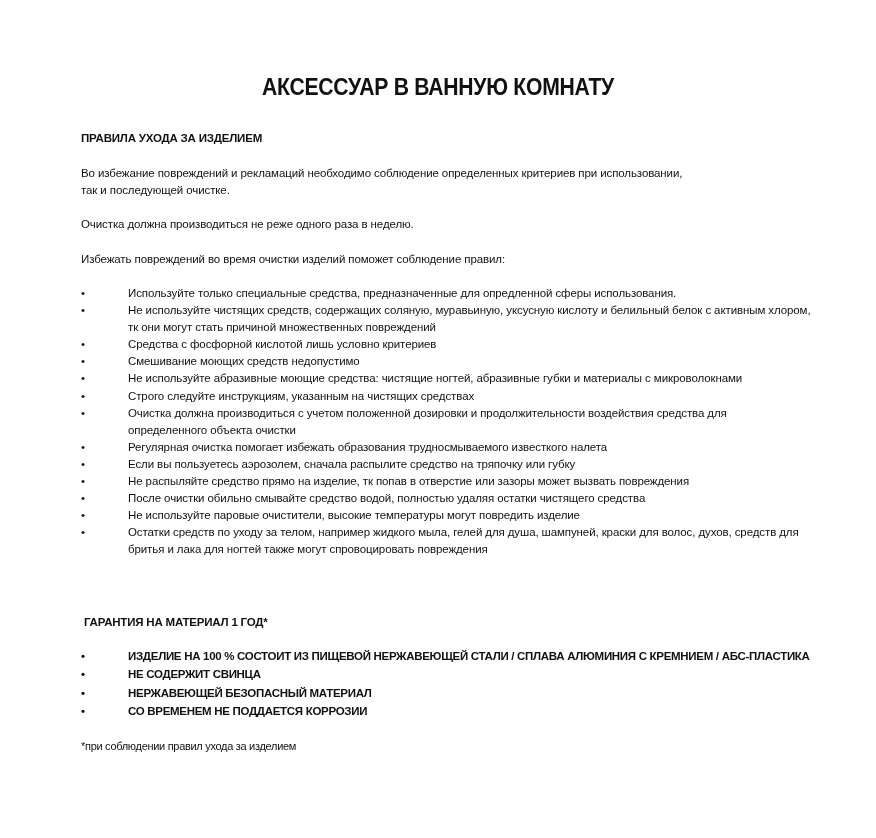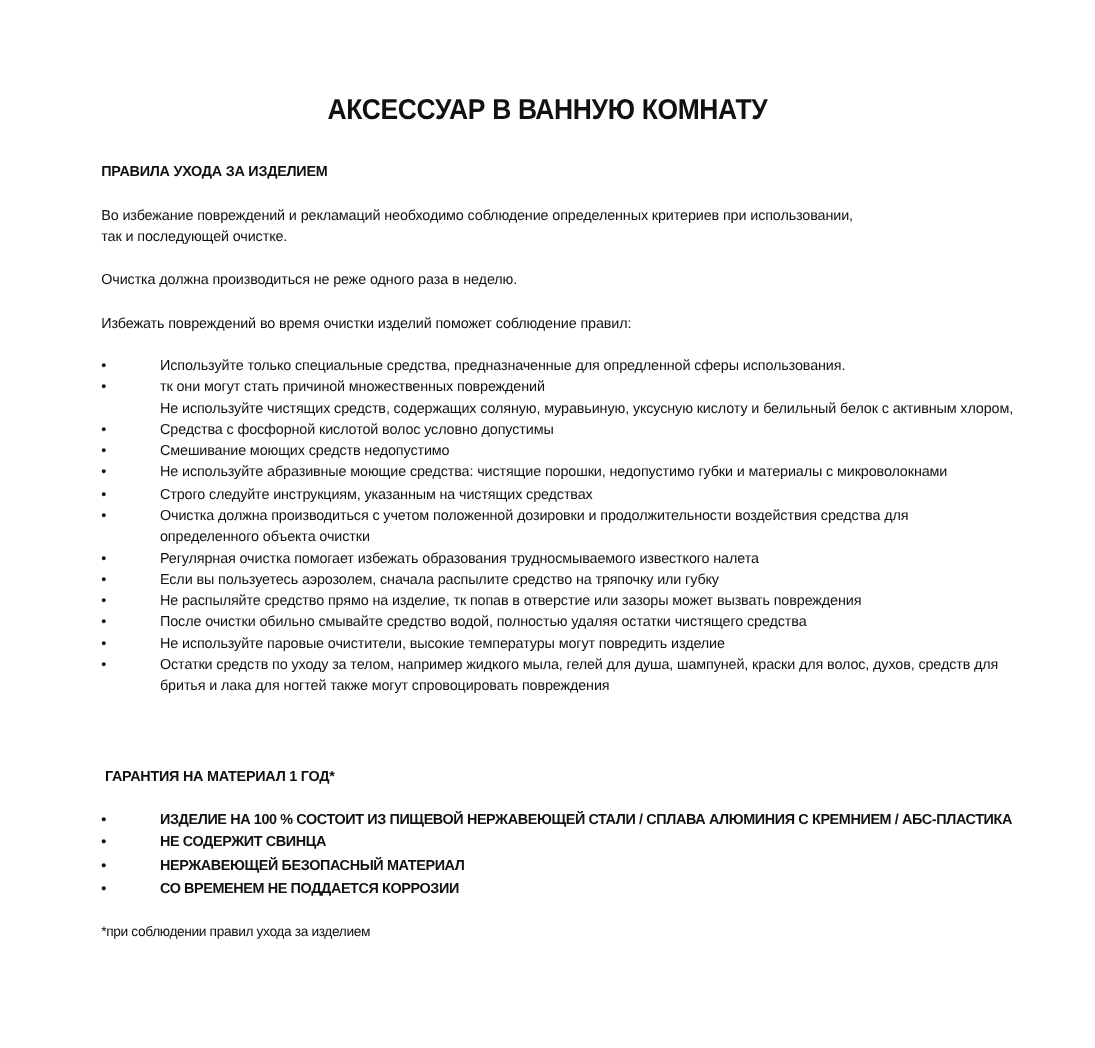--- a/index.html
+++ b/index.html
@@ -44,34 +44,34 @@
 <div class="p" style="top:216px">Очистка должна производиться не реже одного раза в неделю.</div>
 <div class="p" style="top:251px">Избежать повреждений во время очистки изделий поможет соблюдение правил:</div>
 
 <ul class="list" style="top:285px" id="rules-list">
     <li>
       <span class="bullet">•</span>
       <span class="cont">Используйте только специальные средства, предназначенные для опредленной сферы использования.</span>
     </li>
     <li>
       <span class="bullet">•</span>
+      <span class="cont">Не используйте чистящих средств, содержащих соляную, муравьиную, уксусную кислоту и белильный белок с активным хлором,</span>
       <span class="cont">тк они могут стать причиной множественных повреждений</span>
-      <span class="cont">Не используйте чистящих средств, содержащих соляную, муравьиную, уксусную кислоту и белильный белок с активным хлором,</span>
     </li>
     <li>
       <span class="bullet">•</span>
-      <span class="cont">Средства с фосфорной кислотой волос условно допустимы</span>
+      <span class="cont">Средства с фосфорной кислотой лишь условно критериев</span>
     </li>
     <li>
       <span class="bullet">•</span>
       <span class="cont">Смешивание моющих средств недопустимо</span>
     </li>
     <li>
       <span class="bullet">•</span>
-      <span class="cont">Не используйте абразивные моющие средства: чистящие порошки, недопустимо губки и материалы с микроволокнами</span>
+      <span class="cont">Не используйте абразивные моющие средства: чистящие ногтей, абразивные губки и материалы с микроволокнами</span>
     </li>
     <li>
       <span class="bullet">•</span>
       <span class="cont">Строго следуйте инструкциям, указанным на чистящих средствах</span>
     </li>
     <li>
       <span class="bullet">•</span>
       <span class="cont">Очистка должна производиться с учетом положенной дозировки и продолжительности воздействия средства для</span>
       <span class="cont">определенного объекта очистки</span>
     </li>

